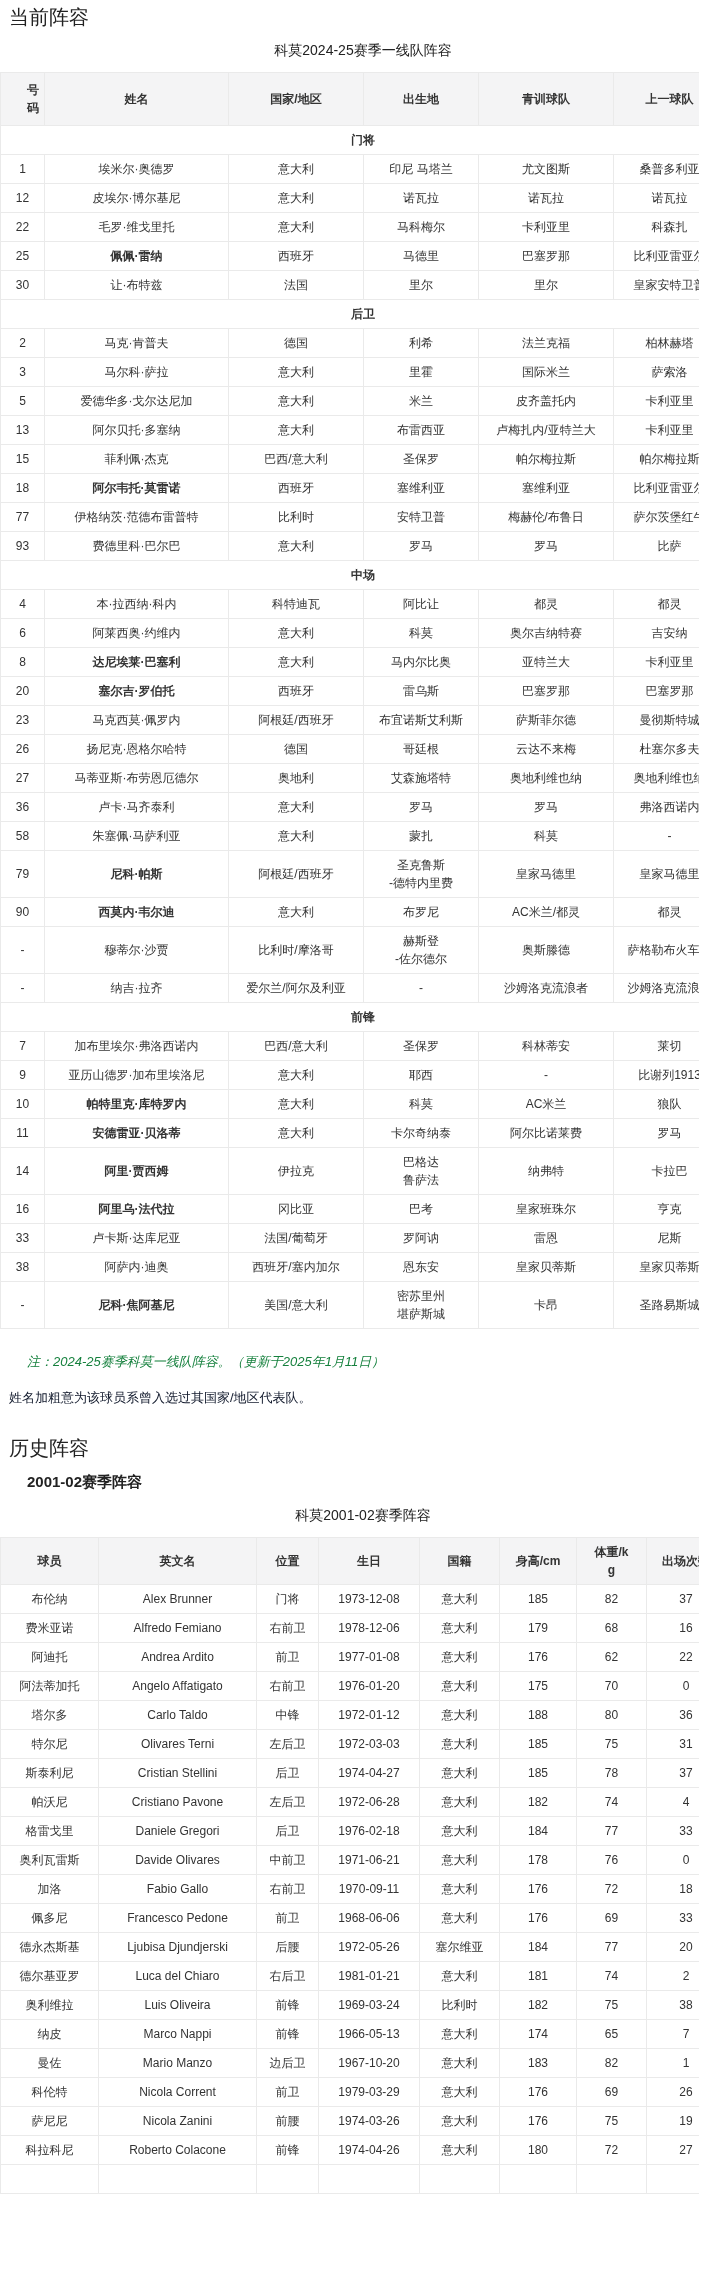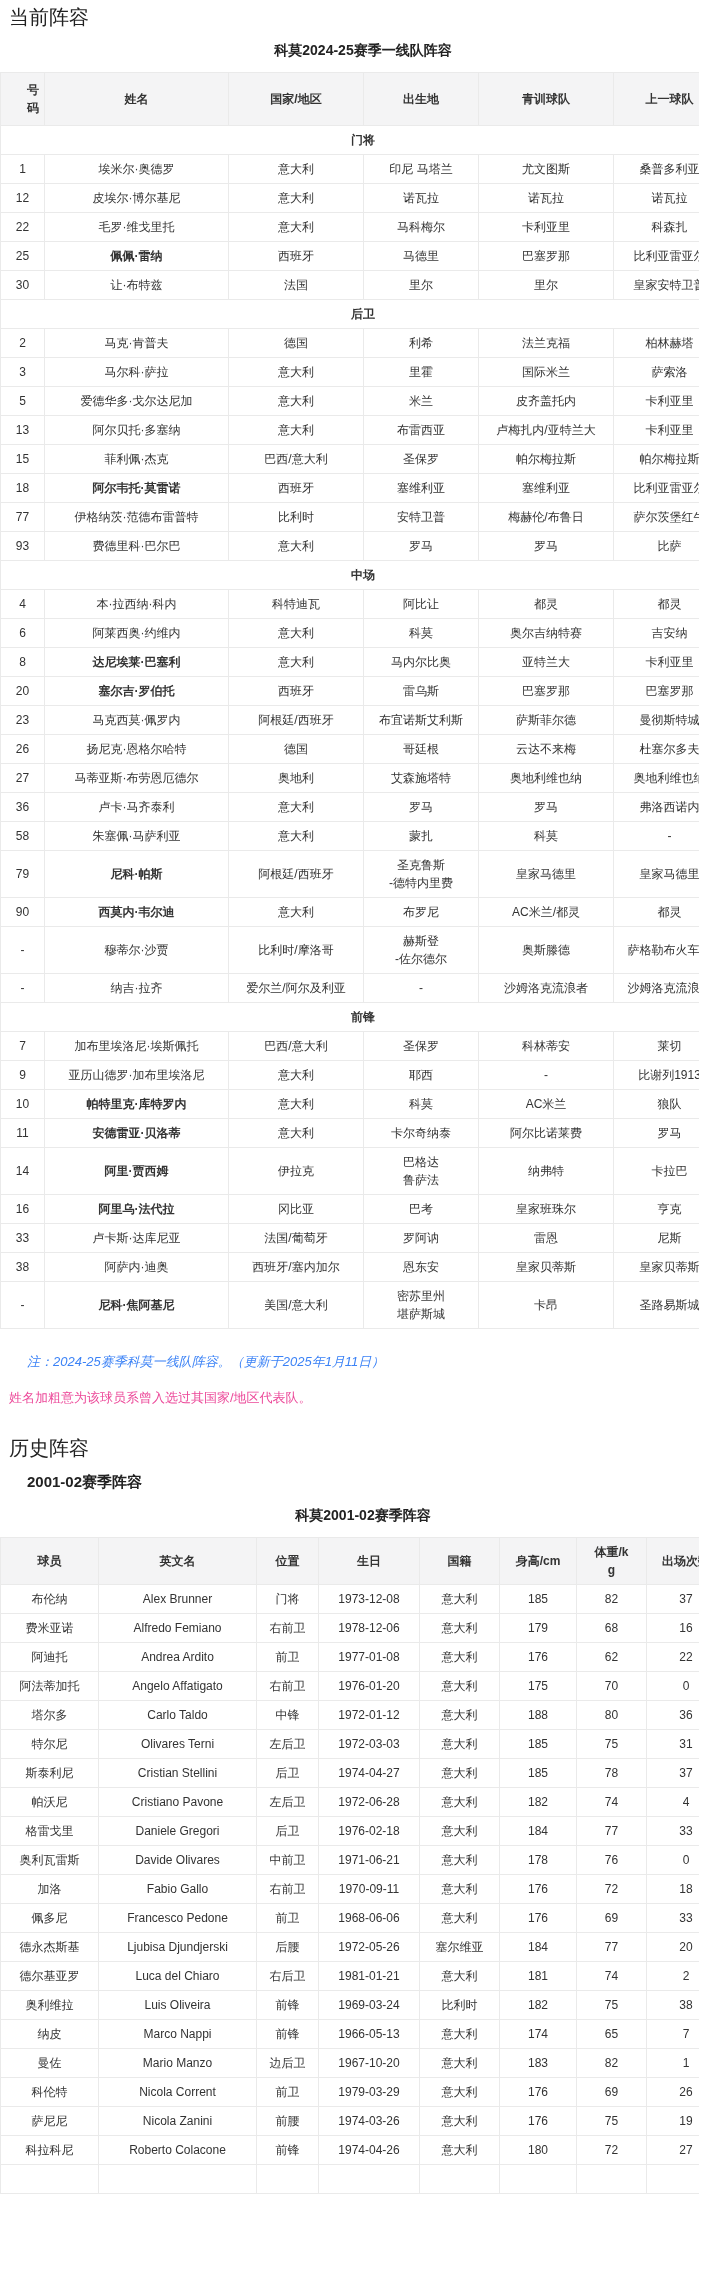--- a/index.html
+++ b/index.html
@@ -2,32 +2,32 @@
 <html><head>
 <meta charset="utf-8">
 <style>
   html,body{margin:0;padding:0;background:#fff;}
   body{font-family:"Liberation Sans","DejaVu Sans",sans-serif;color:#333;}
   .page{width:699px;height:2269px;overflow:hidden;background:#fff;}
   h2.sec-heading{font-size:20px;font-weight:400;color:#222;margin:6px 0 14px 9px;line-height:1.1;}
   h2.history{margin-top:30px;}
   .sub-heading{font-size:15px;font-weight:700;color:#222;margin:8px 0 2px 27px;line-height:1.2;}
   table{width:725px;border-collapse:collapse;table-layout:fixed;}
-  caption{font-size:14px;font-weight:700;color:#222;padding-bottom:12px;text-align:center;}
+  caption{font-size:14px;font-weight:400;color:#222;padding-bottom:12px;text-align:center;}
   td,th{border:1px solid #eaeaea;text-align:center;font-size:12px;line-height:1.5;
         padding:5px 3px;word-break:break-all;color:#333;}
   th{background:#f4f4f5;font-weight:700;}
   .t1 th{padding:8px 3px;}
   .t1 th.col-no{padding:8px 26px;}
   .t2 th{padding:5px 14px;}
   .position-section-row td{font-weight:700;background:#fff;}
   .b{font-weight:700;}
   td.multiline{white-space:pre-line;}
-  .note1{font-style:italic;font-size:13px;color:#3b82f6;margin:24px 0 0 27px;line-height:1.4;}
-  .note2{font-size:13px;color:#ec4899;margin:18px 0 0 9px;line-height:1.4;}
+  .note1{font-style:italic;font-size:13px;color:#15803d;margin:24px 0 0 27px;line-height:1.4;}
+  .note2{font-size:13px;color:#0f172a;margin:18px 0 0 9px;line-height:1.4;}
   .t2-wrap{margin-top:16px;}
 </style>
 </head>
 <body>
 
 <div class="page">
 
   <h2 class="sec-heading">当前阵容</h2>
 
   <table class="t1">
@@ -268,21 +268,21 @@
           <td>爱尔兰/阿尔及利亚</td>
           <td class="multiline">-</td>
           <td>沙姆洛克流浪者</td>
           <td>沙姆洛克流浪者</td>
         </tr>
         <tr class="position-section-row">
           <td colspan="6">前锋</td>
         </tr>
         <tr>
           <td>7</td>
-          <td>加布里埃洛尼·埃斯佩托</td>
+          <td>加布里埃尔·弗洛西诺内</td>
           <td>巴西/意大利</td>
           <td class="multiline">圣保罗</td>
           <td>科林蒂安</td>
           <td>莱切</td>
         </tr>
         <tr>
           <td>9</td>
           <td>亚历山德罗·加布里埃洛尼</td>
           <td>意大利</td>
           <td class="multiline">耶西</td>

